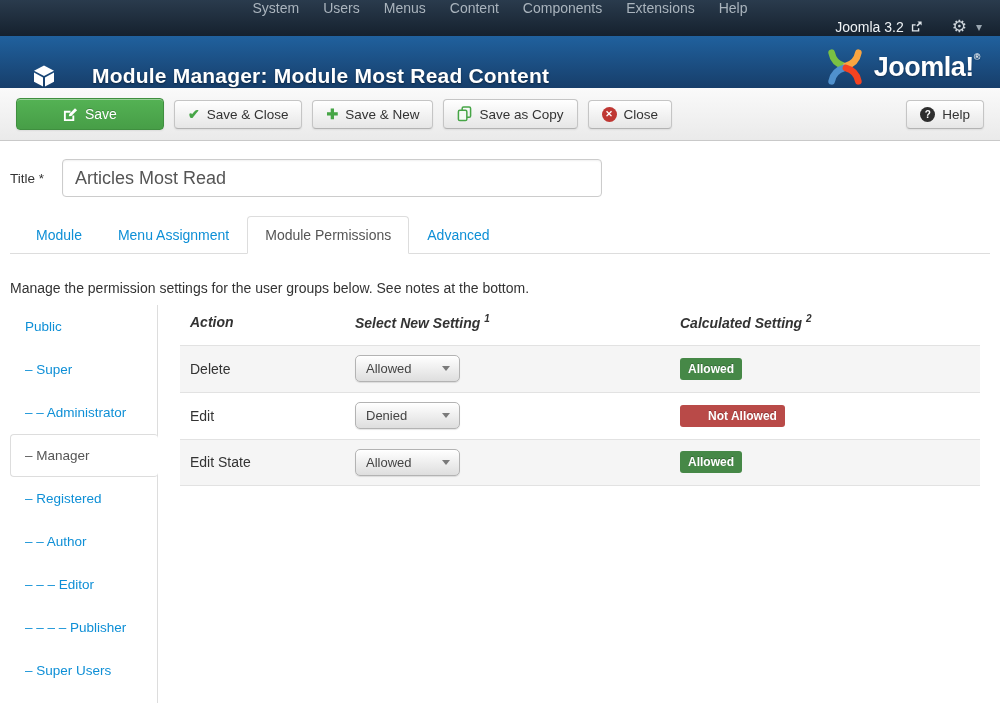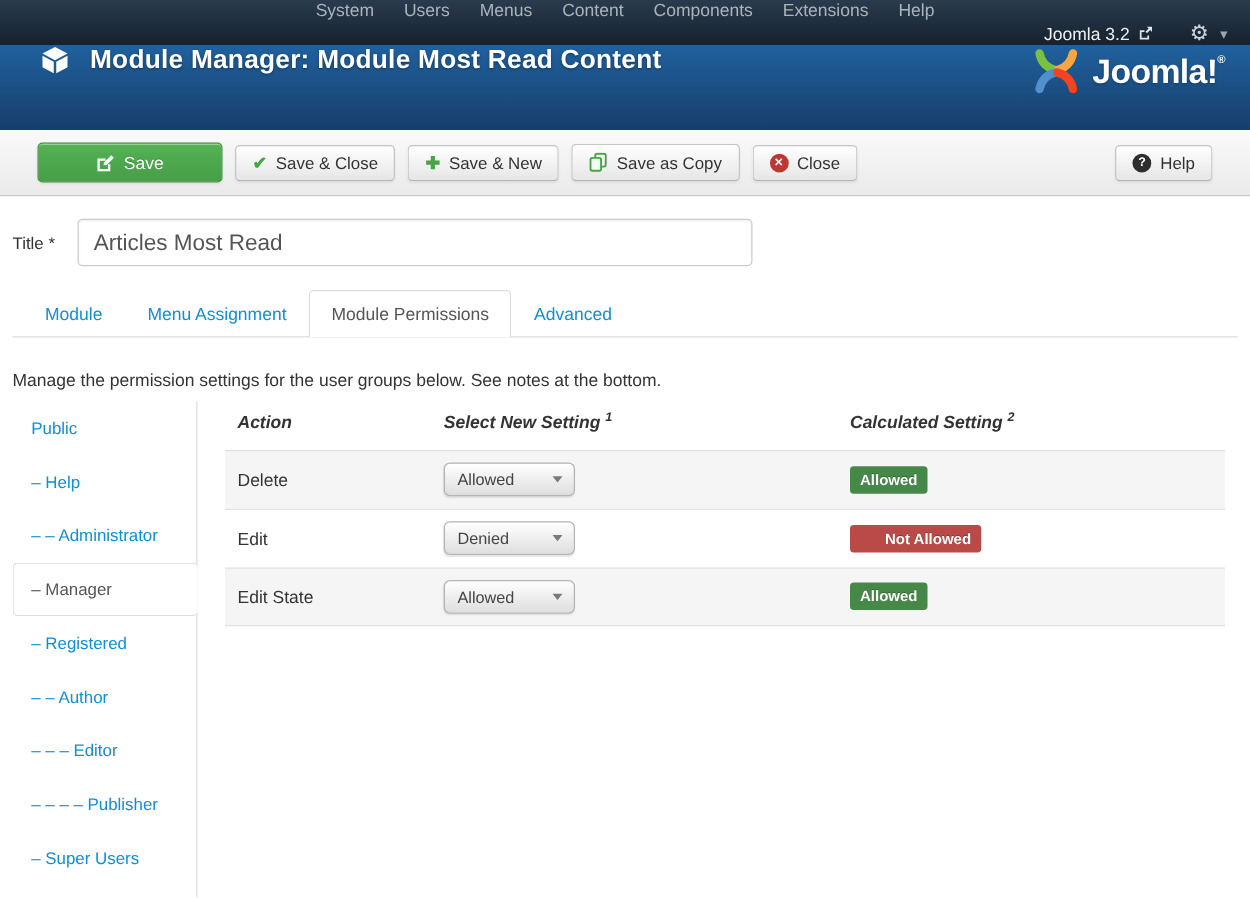--- a/index.html
+++ b/index.html
@@ -11,33 +11,33 @@
     display:flex; align-items:center; padding:0 18px;flex-direction:column; }
   .topbar .jlogo { width:22px; height:22px; margin:0 16px 0 6px; }
   .topbar nav { display:flex; align-items:center; }
   .topbar .menu-item { color:#aab4bd; font-size:14px; padding:0 12px; cursor:pointer; }
   .topbar .right { margin-left:auto; display:flex; align-items:center; gap:7px; }
   .topbar .version { color:#eef2f5; font-size:14px; cursor:pointer; display:flex; align-items:center; gap:6px;}
   .topbar .gear { color:#cdd5db; font-size:17px; margin-left:22px; cursor:pointer; }
   .topbar .caret { color:#9aa6b0; font-size:12px; cursor:pointer; margin-left:2px;}
 
   
-  .pageheader { height:68px; background:linear-gradient(to bottom,#20619e,#173e6a);
-    display:flex; align-items:flex-start; padding:0 20px; }
+  .pageheader { height:52px; background:linear-gradient(to bottom,#20619e,#173e6a);
+    display:flex; align-items:flex-end; padding:0 20px;gap:20px; }
   .pageheader .cube { margin-left:12px; }
   .pageheader h1 { color:#fff; font-size:21px; font-weight:bold; margin-left:16px;
     text-shadow:0 1px 2px rgba(0,0,0,.45); letter-spacing:.2px; }
   .brand { margin-left:auto; display:flex; align-items:center; gap:8px; }
   .brand .brand-text { color:#fff; font-size:27px; font-weight:bold; letter-spacing:-.5px;
     text-shadow:0 1px 2px rgba(0,0,0,.3); }
   .brand sup { color:#fff; font-size:9px; vertical-align:top; }
 
   
   .toolbar { height:53px; background:linear-gradient(to bottom,#fafafa,#eaeaea);
-    border-bottom:1px solid #c9c9c9; display:flex; align-items:center; gap:10px; padding:0 30px; }
+    border-bottom:1px solid #c9c9c9; display:flex; align-items:center; gap:10px; padding:0 16px; }
   .btn { display:inline-flex; align-items:center; gap:7px; padding:6px 13px;
     font-size:13.5px; color:#333; background:linear-gradient(to bottom,#ffffff,#e6e6e6);
     border:1px solid #c5c5c5; border-bottom-color:#b3b3b3; border-radius:4px;
     box-shadow:inset 0 1px 0 rgba(255,255,255,.4), 0 1px 2px rgba(0,0,0,.07);
     cursor:pointer; white-space:nowrap; }
   .btn-save { background:linear-gradient(to bottom,#54b254,#479e47); border-color:#3f8f3f;
     color:#fff; padding:7px 46px; font-size:14px; text-shadow:0 -1px 0 rgba(0,0,0,.2); }
   .btn-help { margin-left:auto; }
   .glyph-green { color:#46a546; font-weight:bold; font-size:14px; line-height:1; }
   .circle-icon { width:15px; height:15px; border-radius:50%; display:inline-flex;
@@ -194,21 +194,21 @@
     <span class="tab active">Module Permissions</span>
     <span class="tab">Advanced</span>
   </div>
 
   <p class="description">Manage the permission settings for the user groups below. See notes at the bottom.</p>
 
   <div class="main">
 
     <div class="groups">
       <span class="group-item">Public</span>
-      <span class="group-item">– Help</span>
+      <span class="group-item">– Super</span>
       <span class="group-item">– – Administrator</span>
       <span class="group-item selected">– Manager</span>
       <span class="group-item">– Registered</span>
       <span class="group-item">– – Author</span>
       <span class="group-item">– – – Editor</span>
       <span class="group-item">– – – – Publisher</span>
       <span class="group-item">– Super Users</span>
     </div>
 
     <div class="perm-table">

